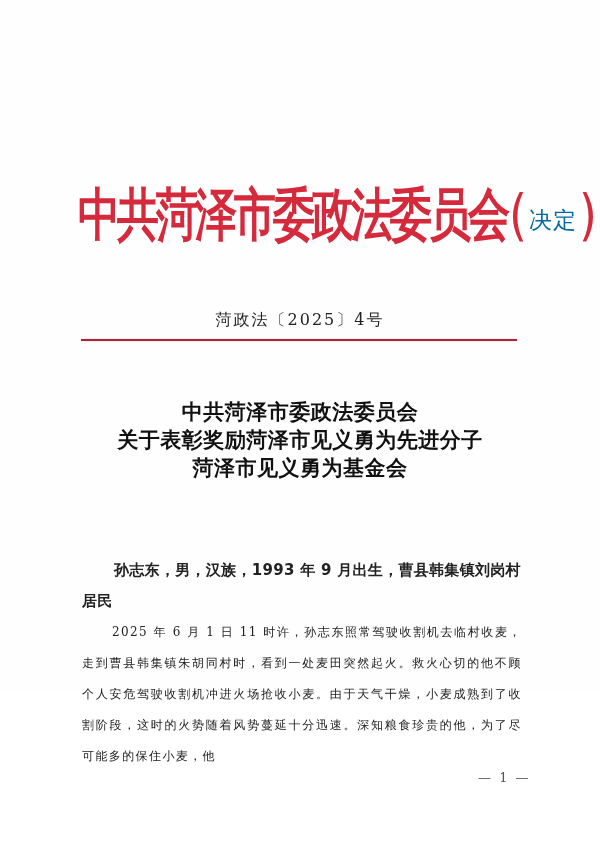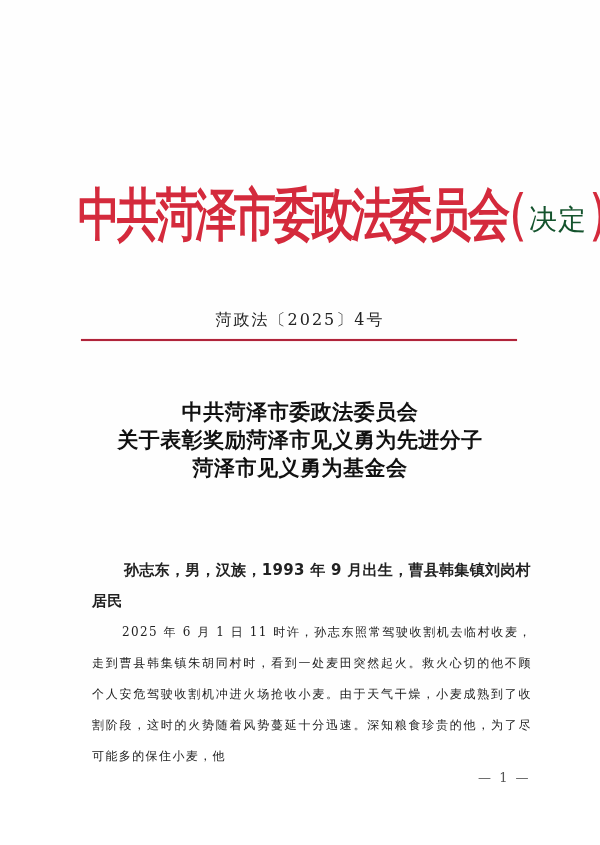--- a/index.html
+++ b/index.html
@@ -7,33 +7,33 @@
          font-family: "DejaVu Serif", "Liberation Serif", serif; color: #1a1a1a; }
   .page { position: absolute; left: 0; top: 0; width: 600px; height: 690px; background: #fefefe; }
 
   .masthead { position: absolute; left: 78px; top: 180px; width: 460px; height: 70px;
               display: flex; align-items: center; white-space: nowrap; }
   .masthead .org { color: #d42a3c; font-family: "DejaVu Serif", serif; font-weight: bold;
                    font-size: 42px; letter-spacing: -3px; transform: scaleY(1.35);
                    transform-origin: center; display: inline-block; }
   .masthead .paren { color: #d42a3c; font-size: 46px; font-family: "DejaVu Sans", sans-serif;
                      transform: scaleY(1.2); display: inline-block; margin: 0 2px; }
-  .masthead .doctype { color: #14532d; font-size: 28px; font-family: "DejaVu Serif", serif;
+  .masthead .doctype { color: #0369a1; font-size: 23px; font-family: "DejaVu Serif", serif;
                        display: inline-block; margin-top: 10px; letter-spacing: 1px; }
 
   .docno { position: absolute; left: 0; width: 600px; top: 310px; text-align: center;
            font-size: 16px; letter-spacing: 2px; color: #222; }
   .redline { position: absolute; left: 81px; top: 339px; width: 436px; height: 2px;
              background: #b0243a; box-shadow: 0 0 1px #e06070; }
 
   .title { position: absolute; left: 0; width: 600px; top: 398px; text-align: center; }
   .title div { font-family: "DejaVu Serif", serif; font-weight: bold; font-size: 21px;
                line-height: 28px; color: #111; letter-spacing: 0.5px; }
 
-  .body { position: absolute; left: 92px; width: 440px; top: 555px; }
+  .body { position: absolute; left: 82px; width: 440px; top: 555px; }
   .lead { font-family: "DejaVu Sans", sans-serif; font-weight: bold; font-size: 15px;
           color: #222; line-height: 31px; text-indent: 32px; margin: 0; letter-spacing: 0.3px; }
   .para { font-family: "DejaVu Serif", serif; font-size: 12px; color: #222;
           line-height: 31px; text-indent: 30px; margin: 0; letter-spacing: 1.4px;
           text-align: justify; }
 
   .pagenum { position: absolute; left: 478px; top: 770px; font-size: 13px; color: #555;
              font-family: "DejaVu Serif", serif; letter-spacing: 2px; }
 </style>
 </head>

